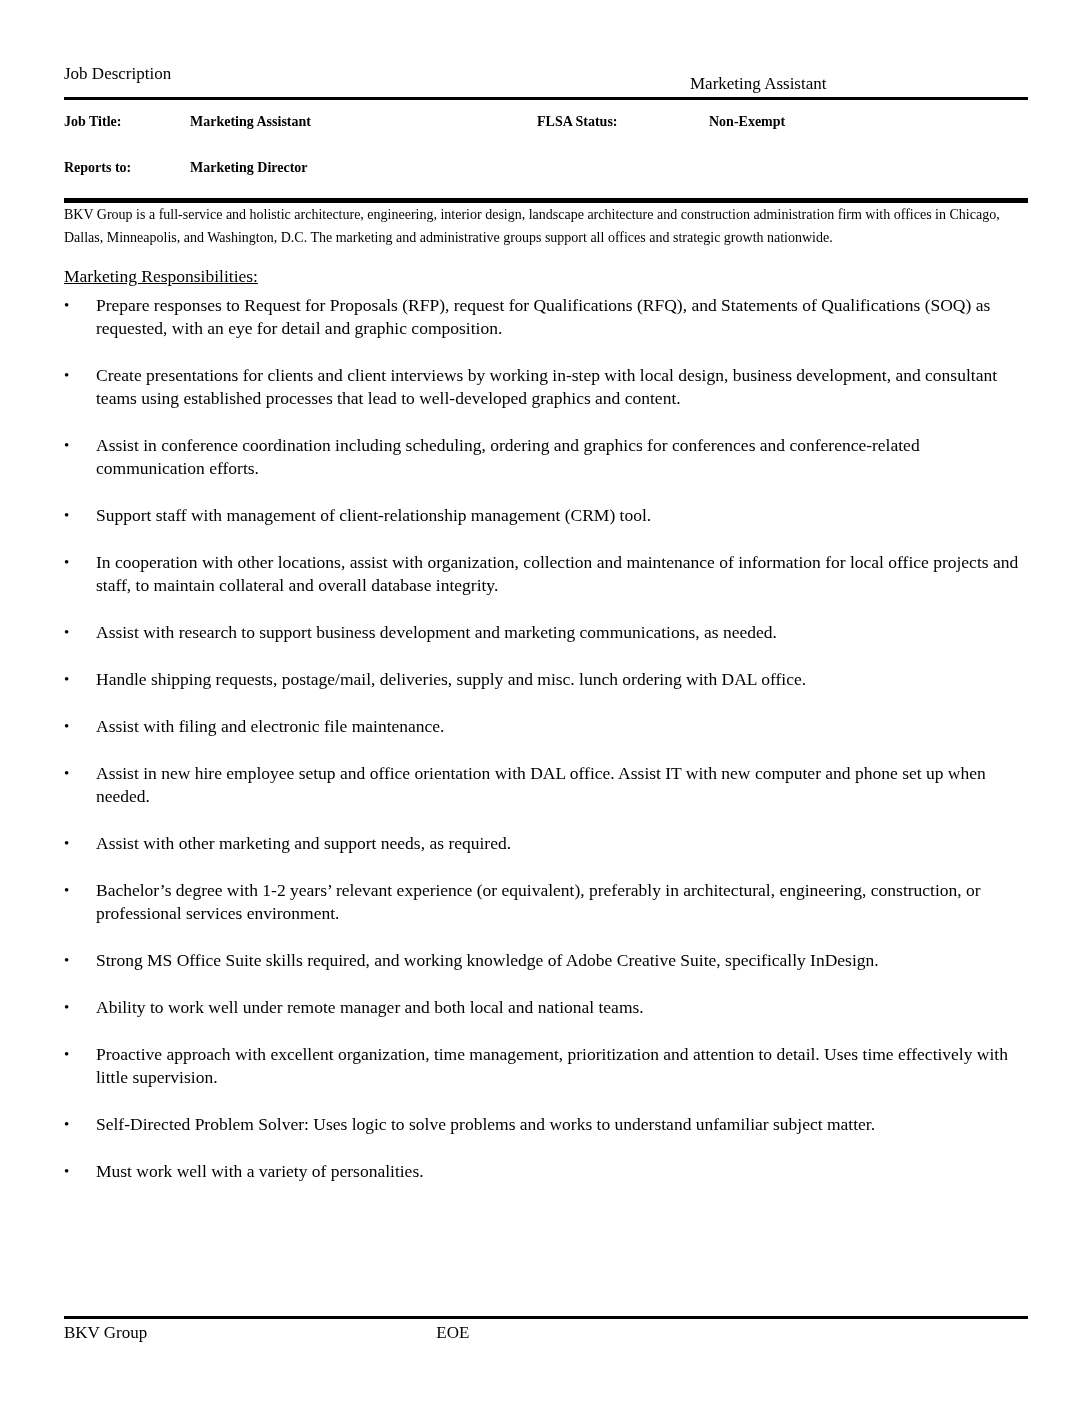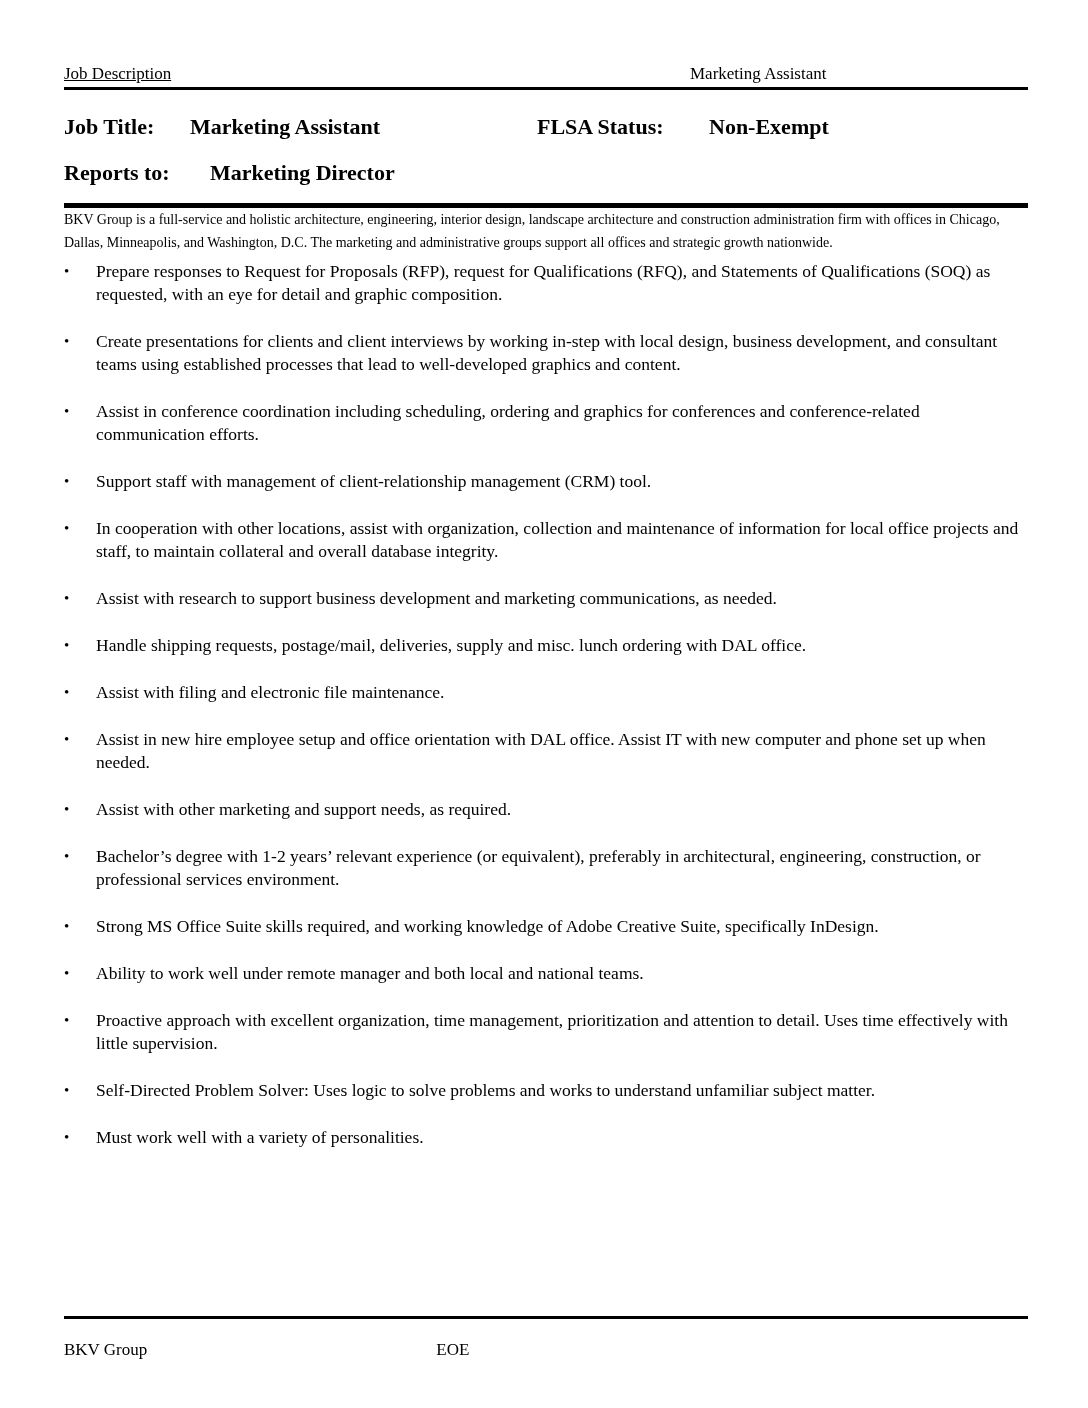--- a/index.html
+++ b/index.html
@@ -17,33 +17,32 @@
     background: #ffffff;
     overflow: hidden;
   }
 
   
   .doc-header {
     position: relative;
     font-size: 17px;
     line-height: 20px;
     border-bottom: 3px solid #000;
-    padding-bottom: 3px;
-    text-decoration: underline;
+    padding-bottom: 13px;
   }
   .doc-header .header-right {
     position: absolute;
     left: 626px;
     bottom: 3px;
   }
 
   
-  .meta { margin-top: 27px; font-weight: bold; font-size: 22px; line-height: 20px; }
+  .meta { margin-top: 12px; font-weight: bold; font-size: 14px; line-height: 20px; }
   .meta-row { display: flex; }
-  .meta-row + .meta-row { margin-top: 26px; gap: 20px; }
+  .meta-row + .meta-row { margin-top: 26px; }
   .meta .c1 { width: 126px; flex: 0 0 126px; }
   .meta .c2 { width: 347px; flex: 0 0 347px; }
   .meta .c3 { width: 172px; flex: 0 0 172px; }
 
   .thick-rule {
     margin-top: 20px;
     border-top: 5px solid #000;
     height: 0;
   }
 
@@ -89,21 +88,21 @@
   }
   ul.bullets .bullet-text { flex: 1 1 auto; }
 
   
   .doc-footer {
     position: absolute;
     left: 64px;
     right: 60px;
     top: 1316px;
     border-top: 3px solid #000;
-    padding-top: 21px;
+    padding-top: 4px;
     font-size: 17px;
     line-height: 20px;
   }
   .doc-footer .company { display: inline-block; width: 368px; }
 </style>
 </head>
 <body>
 
 <div class="page">
 
@@ -125,20 +124,21 @@
     </div>
   </div>
 
   <div class="thick-rule"></div>
 
   <section>
     <p class="body-paragraph">BKV Group is a full-service and holistic architecture, engineering, interior design, landscape architecture and construction administration firm with offices in Chicago, Dallas, Minneapolis, and Washington, D.C. The marketing and administrative groups support all offices and strategic growth nationwide.</p>
   </section>
 
   <section>
+    <h3 class="list-heading">Marketing Responsibilities:</h3>
     <ul class="bullets">
         <li>
         <span class="bullet">•</span>
         <span class="bullet-text">Prepare responses to Request for Proposals (RFP), request for Qualifications (RFQ), and Statements of Qualifications (SOQ) as requested, with an eye for detail and graphic composition.</span>
       </li>
         <li>
         <span class="bullet">•</span>
         <span class="bullet-text">Create presentations for clients and client interviews by working in-step with local design, business development, and consultant teams using established processes that lead to well-developed graphics and content.</span>
       </li>
         <li>

